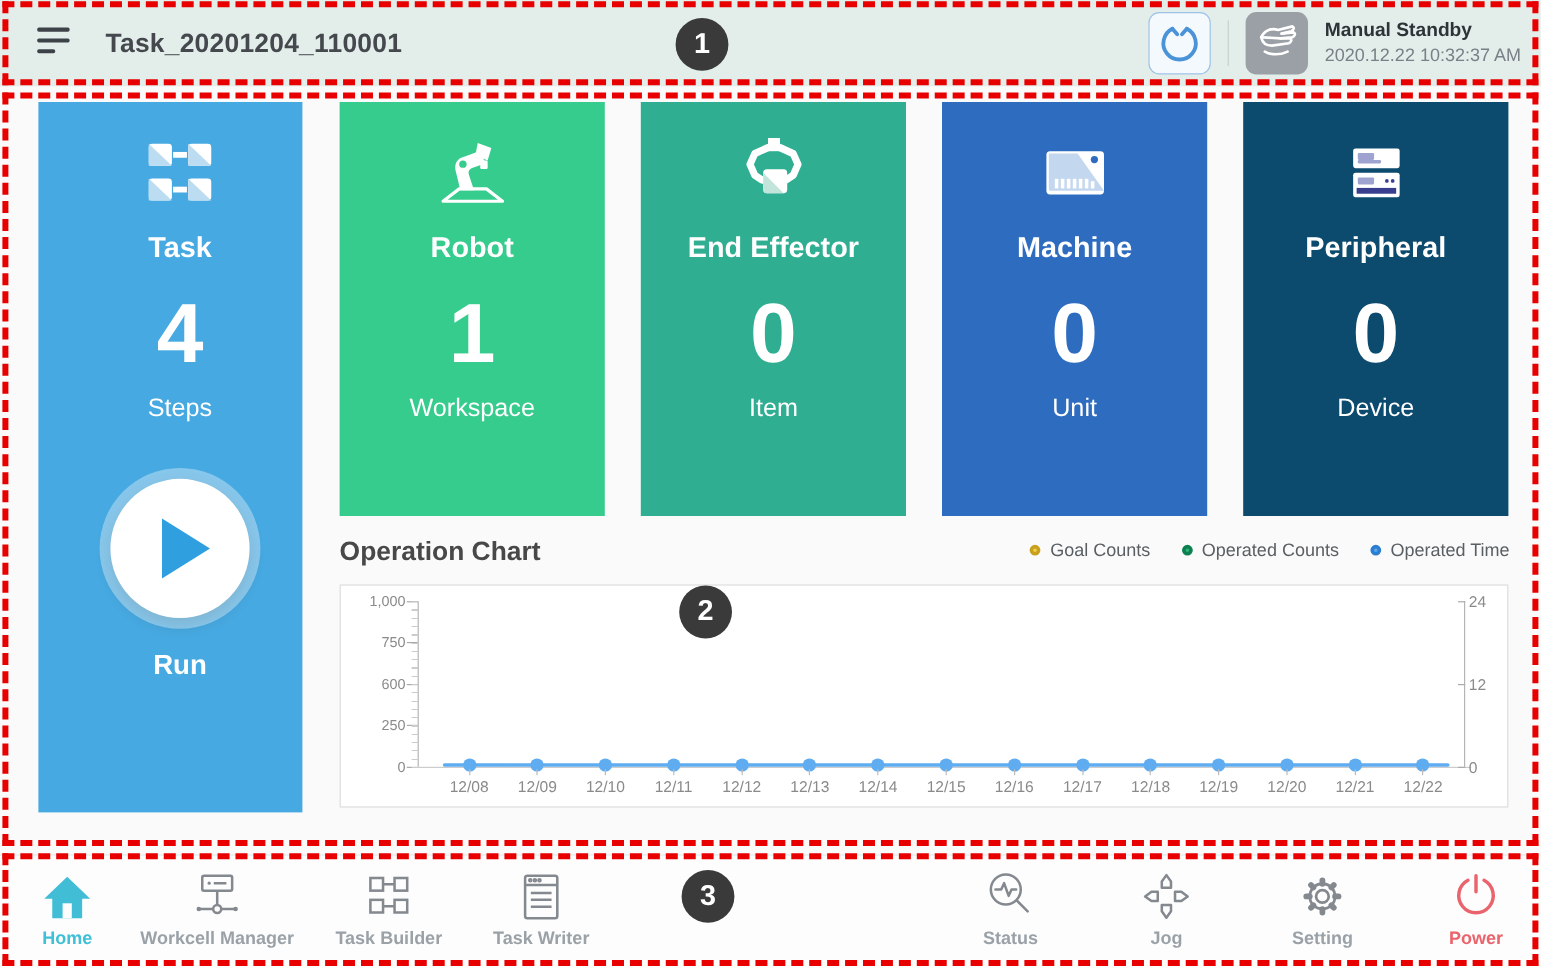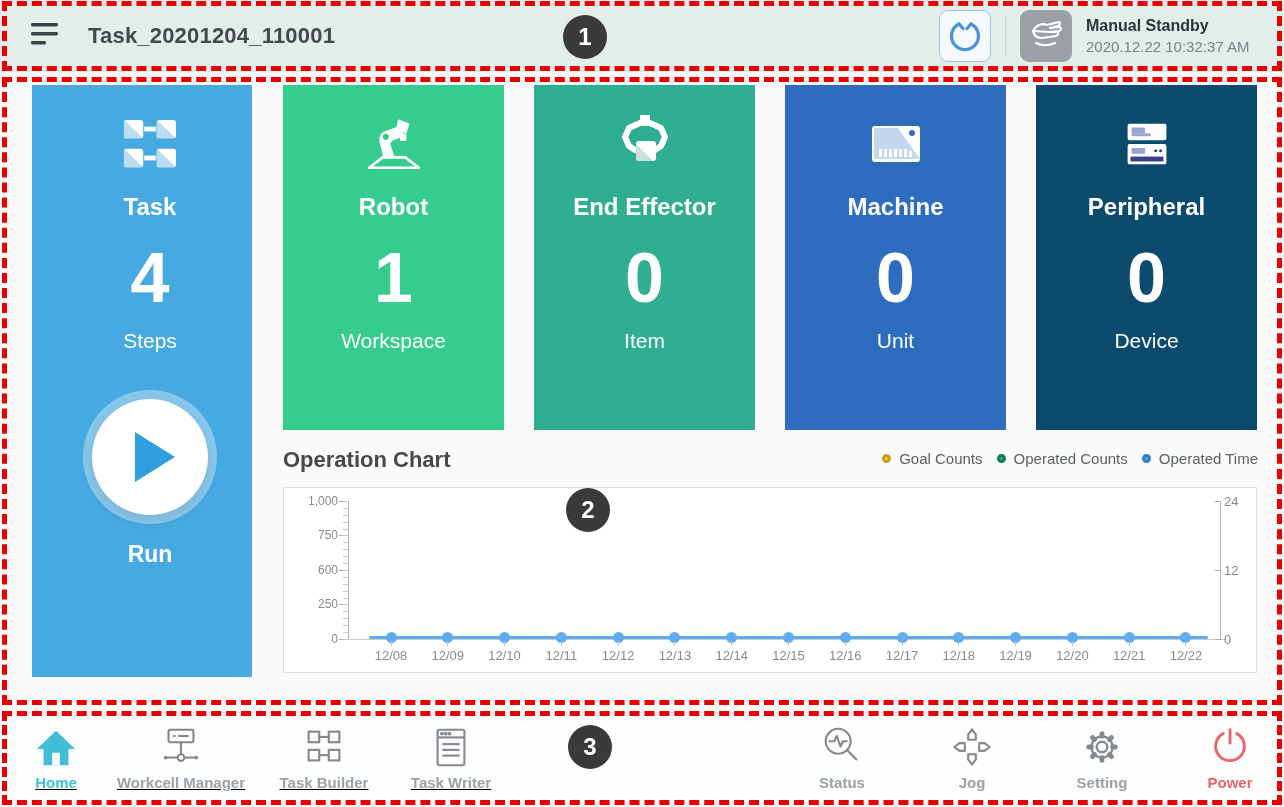--- a/index.html
+++ b/index.html
@@ -1,21 +1,21 @@
 <!DOCTYPE html>
 <html><head>
 <meta charset="utf-8">
 <style>
   * { margin:0; padding:0; box-sizing:border-box; }
   body { font-family:"Liberation Sans", sans-serif; background:#fff; }
   .screen { position:relative; width:1284px; height:807px; overflow:hidden; background:#fafafa; }
 
   
   .topbar { position:absolute; left:0; top:0; width:1284px; height:72px; background:#e3eeea;
-            display:flex; align-items:center; padding:0 28px 0 30px; }
+            display:flex; align-items:center; padding:0 10px 0 30px; }
   .hamburger { background:none; border:none; cursor:pointer; display:flex; }
   .topbar-title { margin-left:28px; font-size:22px; font-weight:bold; color:#45494e; letter-spacing:.2px; }
   .topbar-right { margin-left:auto; display:flex; align-items:center; gap:14px; }
   .tool-btn { width:52px; height:52px; border-radius:9px; background:#f3f9fc; border:1.5px solid #9fc3e8;
               display:flex; align-items:center; justify-content:center; cursor:pointer; }
   .v-divider { width:1px; height:38px; background:#c3d2cd; }
   .mode-btn { width:52px; height:52px; border-radius:9px; background:#9aa0a5; border:none;
               display:flex; align-items:center; justify-content:center; cursor:pointer; }
   .mode-text { display:flex; flex-direction:column; justify-content:center; min-width:170px; }
   .mode-title { font-size:16px; font-weight:bold; color:#2e3338; }
@@ -37,21 +37,21 @@
              flex-direction:column; align-items:center; }
   .run-circle { width:116px; height:116px; border-radius:50%; background:#fff;
                 box-shadow:0 0 0 9px rgba(255,255,255,.35), 0 5px 12px rgba(0,0,0,.18);
                 display:flex; align-items:center; justify-content:center; }
   .play-triangle { width:0; height:0; border-left:40px solid #2f9fe0; border-top:25px solid transparent;
                    border-bottom:25px solid transparent; margin-left:10px; }
   .run-label { margin-top:26px; font-size:23px; font-weight:bold; color:#fff; }
 
   
   .chart-title { position:absolute; left:283px; top:447px; font-size:22px; font-weight:bold; color:#484848; }
-  .legend { position:absolute; right:26px; top:450px; display:flex; align-items:center; gap:14px; }
+  .legend { position:absolute; right:26px; top:450px; display:flex; align-items:center; gap:26px; }
   .legend-item { display:flex; align-items:center; gap:8px; font-size:15px; color:#5a5f63; }
   .legend-dot { width:9px; height:9px; border-radius:50%; border:3.5px solid; }
   .dot-goal    { background:#f2d14a; border-color:#c9a01e; }
   .dot-opcount { background:#2eb475; border-color:#0c8050; }
   .dot-optime  { background:#58a8ef; border-color:#2b7ed0; }
 
   .chart-box { position:absolute; left:283px; top:487px; width:974px; height:186px; background:#fff;
                border:1px solid #ddd; }
   .ylab { position:absolute; left:8px; width:46px; text-align:right; font-size:12px; color:#8a8a8a; }
   .ytick { position:absolute; left:55px; width:9px; height:1px; background:#aaa; }
@@ -66,21 +66,21 @@
   .dot-row { position:absolute; left:85px; right:48px; top:144px; display:flex; justify-content:space-between; }
   .dot-cell { width:44px; display:flex; justify-content:center; }
   .dot-cell::after { content:""; width:11px; height:11px; border-radius:50%; background:#60acf1; }
   .x-row { position:absolute; left:85px; right:48px; top:153px; display:flex; justify-content:space-between; }
   .x-cell { width:44px; text-align:center; font-size:13px; color:#8a8a8a; }
   .x-cell::before { content:""; display:block; width:1px; height:5px; background:#bbb; margin:0 auto 2px; }
 
   
   .navbar { position:absolute; left:0; top:712px; width:1284px; height:95px; background:#fdfdfd;
             border-top:1px solid #e7e7e7; }
-  .nav-left { position:absolute; left:18px; top:9px; display:flex; gap:12px;text-decoration:underline; }
+  .nav-left { position:absolute; left:18px; top:9px; display:flex; gap:12px; }
   .nav-right { position:absolute; right:6px; top:9px; display:flex; gap:30px; }
   .nav-item { display:flex; flex-direction:column; align-items:center; justify-content:flex-start;
               background:none; border:none; cursor:pointer; }
   .nav-item .nav-icon { height:50px; display:flex; align-items:center; }
   .nav-item .nav-label { margin-top:2px; font-size:15px; font-weight:bold; color:#9aa2a8; white-space:nowrap; }
   .w-home{width:76px} .w-wm{width:150px} .w-tb{width:112px} .w-tw{width:118px}
   .w-status{width:100px} .w-jog{width:100px} .w-setting{width:100px} .w-power{width:96px}
   .nav-home .nav-label { color:#3fc0d6; }
   .nav-power .nav-label { color:#e9646c; }
 

